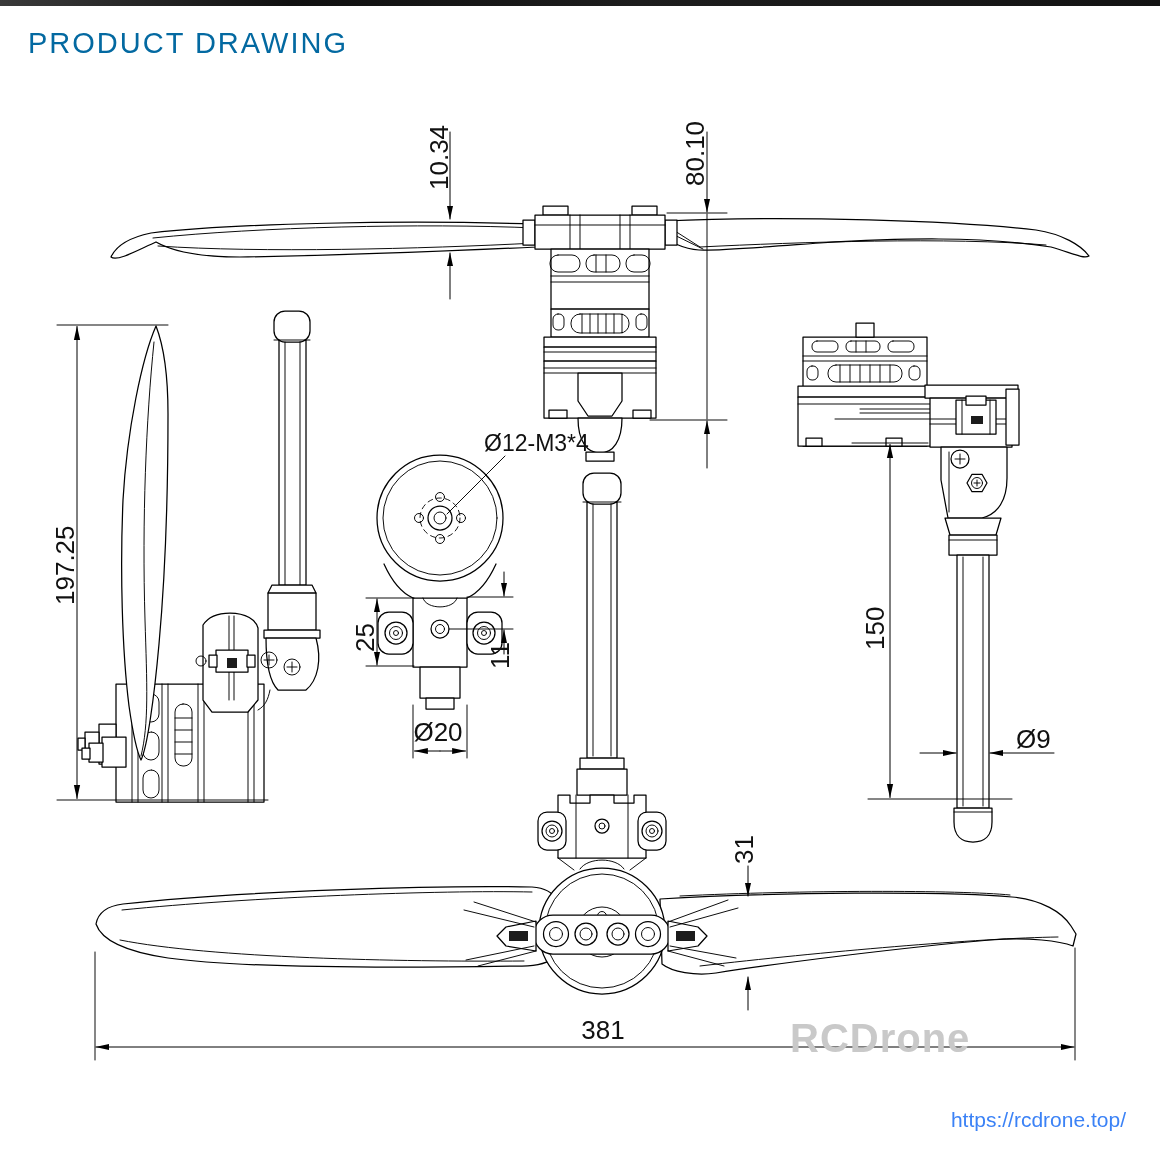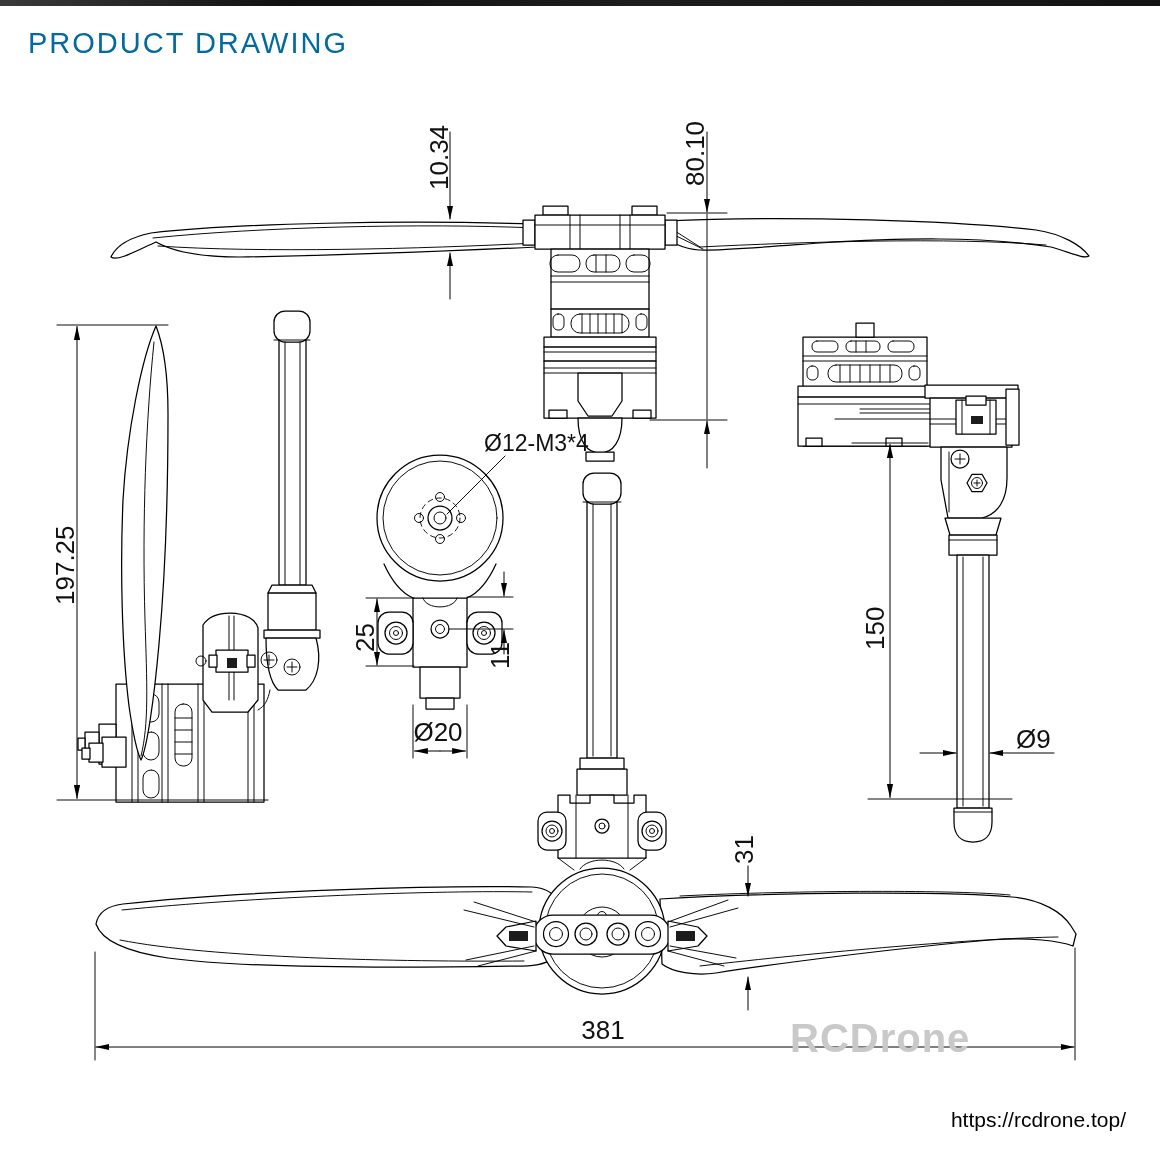--- a/index.html
+++ b/index.html
@@ -4,21 +4,21 @@
 <style>
   html,body{margin:0;padding:0;background:#fff;}
   .page{position:relative;width:1160px;height:1172px;background:#ffffff;overflow:hidden;
         font-family:"Liberation Sans",sans-serif;}
   .top-bar{position:absolute;left:0;top:0;width:100%;height:6px;
            background:linear-gradient(90deg,#3a3a3a 0%,#101010 25%,#1d1d1d 55%,#131313 100%);}
   .page-title{position:absolute;left:28px;top:27px;font-size:29px;font-weight:400;
               letter-spacing:2px;color:#0369a1;white-space:nowrap;}
   .watermark{position:absolute;left:790px;top:972px;font-size:40px;font-weight:bold;
              color:#c9c9c9;letter-spacing:1px;margin-top:44px;}
-  .footer-url{position:absolute;right:34px;top:1108px;font-size:21px;color:#000000;}
+  .footer-url{position:absolute;right:34px;top:1108px;font-size:21px;color:#3b82f6;}
   svg.drawing{position:absolute;left:0;top:0;}
   .ln *{stroke:#000;stroke-width:1.25;fill:none;stroke-linejoin:round;stroke-linecap:round;}
   .ln .wh{fill:#ffffff;}
   .ln .thin{stroke-width:0.95;}
   .ln .dash{stroke-dasharray:5 4;stroke-width:0.9;}
   .ln .dk{fill:#1c1c1c;stroke:none;}
   .ln text{stroke:none;fill:#111;font-family:"Liberation Sans",sans-serif;font-size:26px;}
   .ln text.sm{font-size:23px;}
   .ln .dim line{stroke-width:1;}
 </style>

